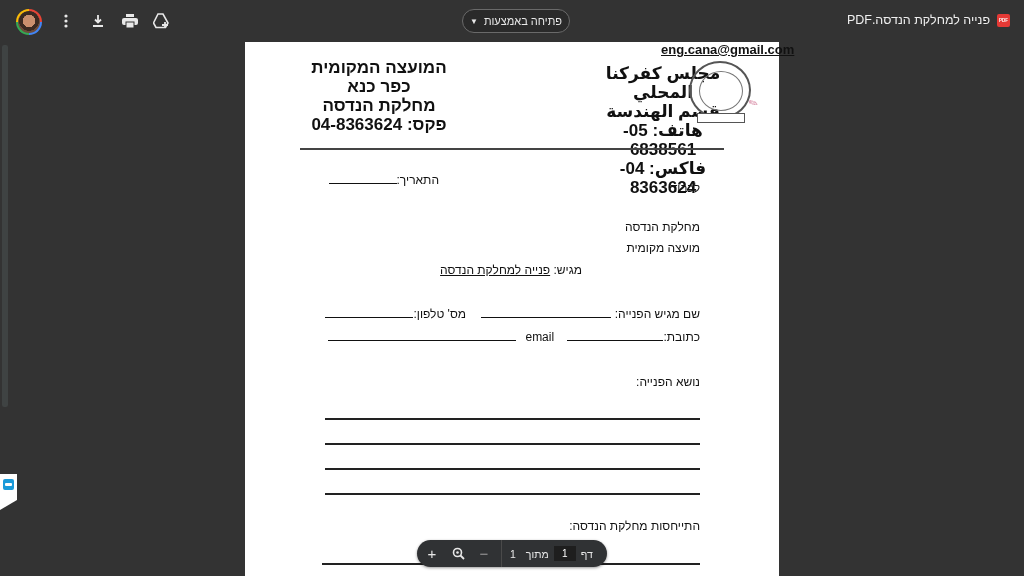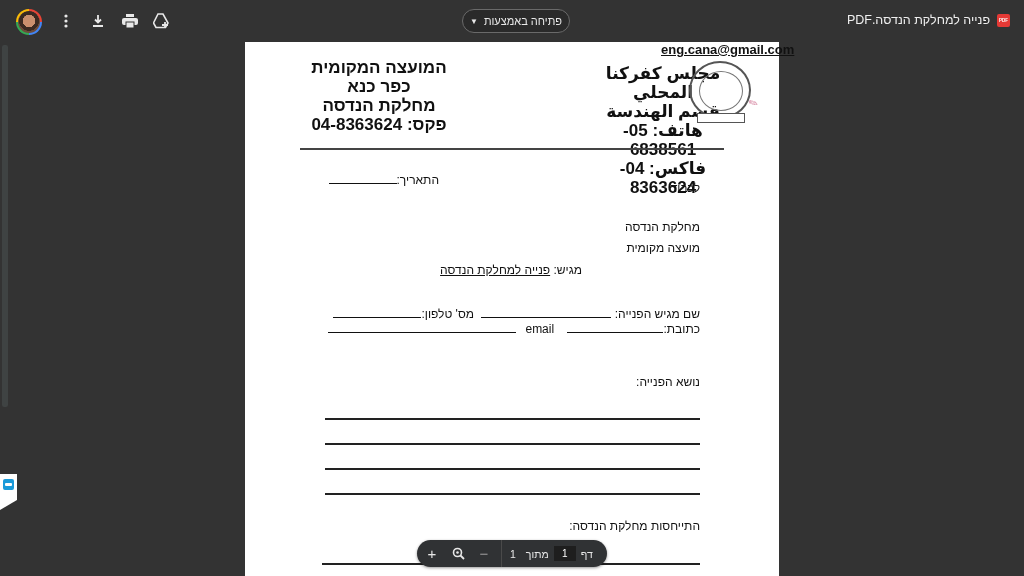--- a/index.html
+++ b/index.html
@@ -122,24 +122,24 @@
   <div class="txt" style="right:79px; top:199px;">מועצה מקומית</div>
 
   <div class="txt" style="right:197px; top:221px;">
     <span>מגיש:</span>
     <span class="u">פנייה למחלקת הנדסה</span>
   </div>
 
   <div class="txt" style="right:79px; top:265px;">
     <span>שם מגיש הפנייה:</span>
     <span class="blank" style="width:130px;"></span>
-    <span style="margin-right:4px;">מס' טלפון:</span><span class="blank" style="width:88px;"></span>
+    <span style="margin-right:12px;">מס' טלפון:</span><span class="blank" style="width:88px;"></span>
   </div>
 
-  <div class="txt" style="right:79px; top:280px;">
+  <div class="txt" style="right:79px; top:288px;">
     <span>כתובת:</span><span class="blank" style="width:96px;"></span>
     <span style="margin-right:10px; direction:ltr;">email</span>
     <span class="blank" style="width:188px; margin-right:6px;"></span>
   </div>
 
   <div class="txt" style="right:79px; top:333px;">נושא הפנייה:</div>
 
   <div class="line" style="left:80px; width:375px; top:376px;"></div>
   <div class="line" style="left:80px; width:375px; top:401px;"></div>
   <div class="line" style="left:80px; width:375px; top:426px;"></div>

